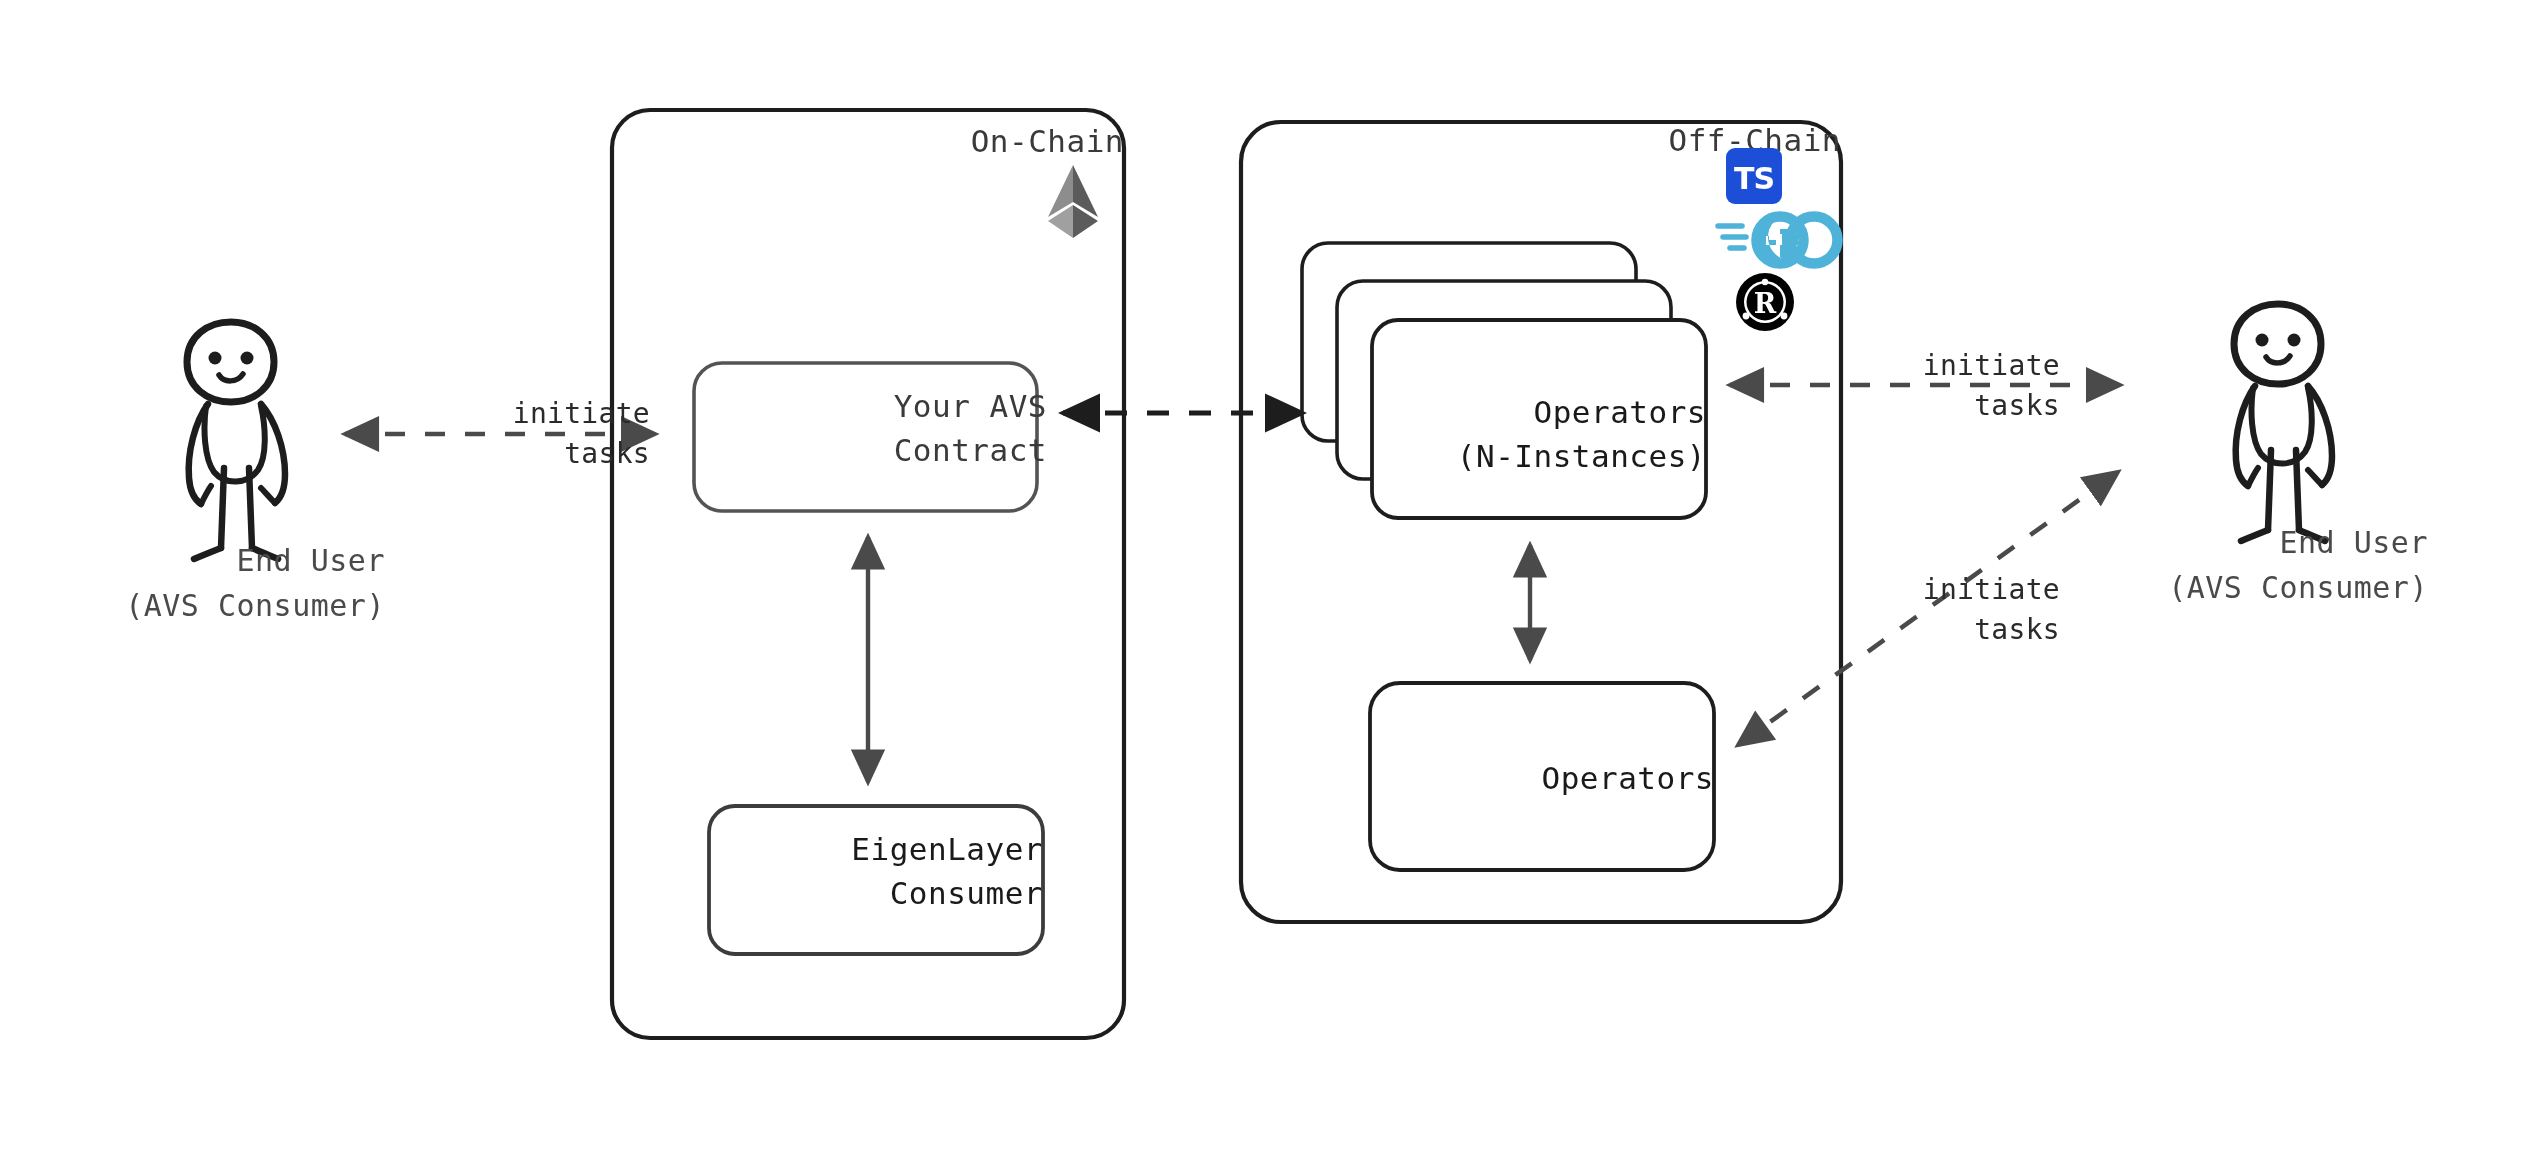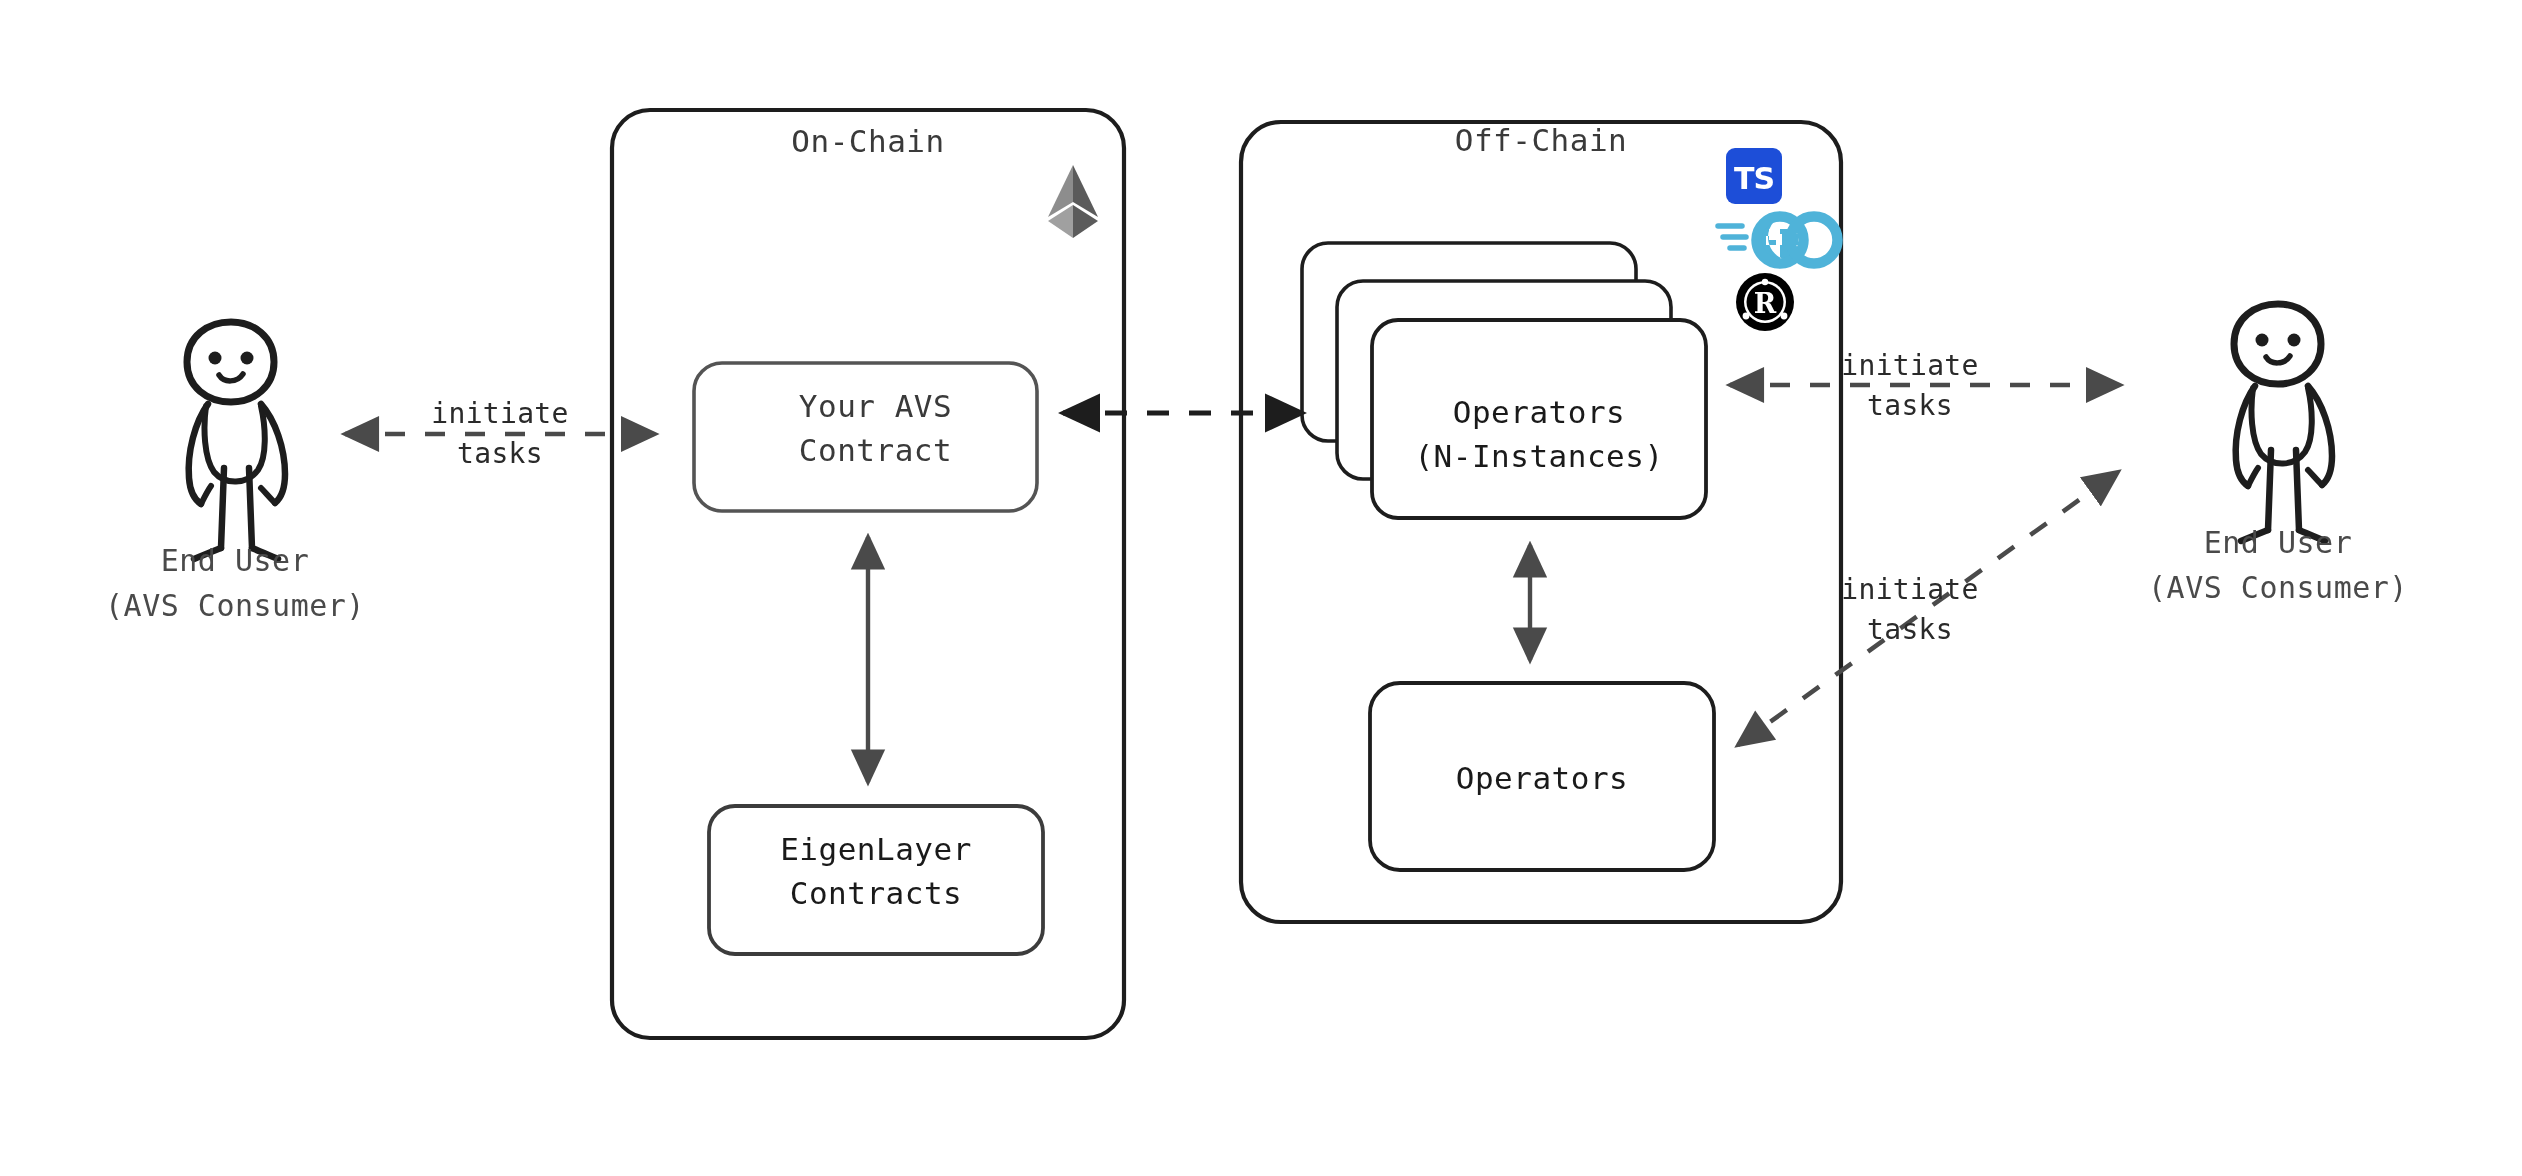--- a/index.html
+++ b/index.html
@@ -18,21 +18,21 @@
   #canvas {
     position: absolute;
     left: 0; top: 0;
     width: 2522px;
     height: 1176px;
   }
   .lbl {
     position: absolute;
     font-family: "DejaVu Sans Mono", "Liberation Mono", monospace;
     white-space: pre;
-    text-align: center;
+    text-align: right;
     line-height: 1.42;
     color: #3b3b3b;
   }
   .title-lbl { font-size: 31px; color: #3a3a3a; letter-spacing: 0.5px; }
   .box-lbl   { font-size: 31px; color: #3a3a3a; letter-spacing: 0.5px; padding-left: 10px; }
   .box-lbl-d { font-size: 31px; color: #1a1a1a; letter-spacing: 0.5px; }
   .edge-lbl  { font-size: 28px; color: #2a2a2a; letter-spacing: 0.3px; }
   .actor-lbl { font-size: 30px; color: #4a4a4a; letter-spacing: 0.5px; }
 
   .ts-badge {
@@ -179,21 +179,21 @@
 </svg>
 
 <div class="lbl title-lbl" style="left:612px; top:119px; width:512px;">On-Chain</div>
 
 <div class="lbl title-lbl" style="left:1241px; top:118px; width:600px;">Off-Chain</div>
 
 <div class="lbl box-lbl" style="left:694px; top:384px; width:343px;">Your AVS</div>
 <div class="lbl box-lbl" style="left:694px; top:428px; width:343px;">Contract</div>
 
 <div class="lbl box-lbl-d" style="left:709px; top:827px; width:334px;">EigenLayer</div>
-<div class="lbl box-lbl-d" style="left:709px; top:871px; width:334px;">Contracts</div>
+<div class="lbl box-lbl-d" style="left:709px; top:871px; width:334px;">Consumer</div>
 
 <div class="lbl box-lbl-d" style="left:1372px; top:390px; width:334px;">Operators</div>
 <div class="lbl box-lbl-d" style="left:1372px; top:434px; width:334px;">(N-Instances)</div>
 
 <div class="lbl box-lbl-d" style="left:1370px; top:756px; width:344px;">Operators</div>
 
 <div class="lbl edge-lbl" style="left:350px; top:394px; width:300px;">initiate</div>
 <div class="lbl edge-lbl" style="left:350px; top:434px; width:300px;">tasks</div>
 
 <div class="lbl edge-lbl" style="left:1760px; top:346px; width:300px;">initiate</div>

